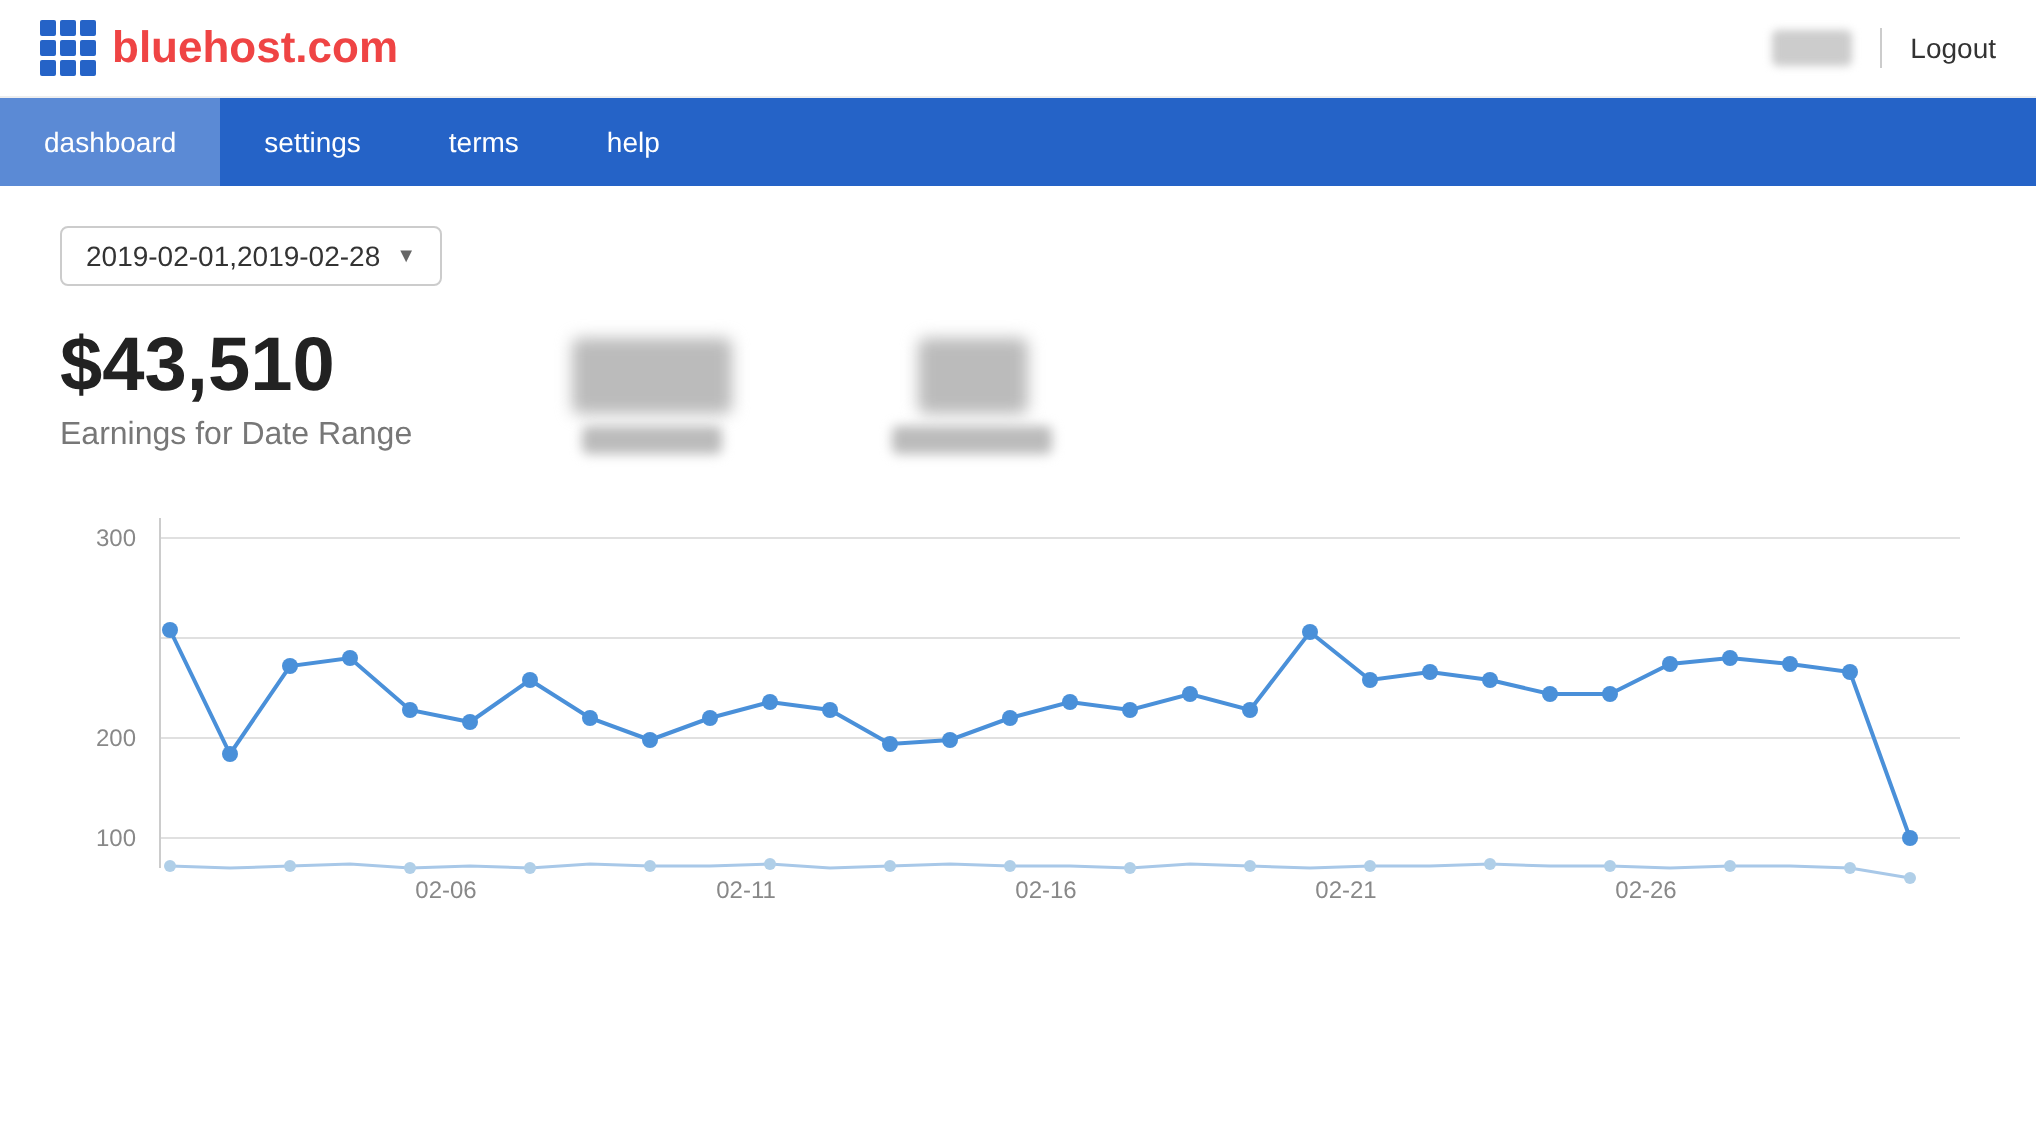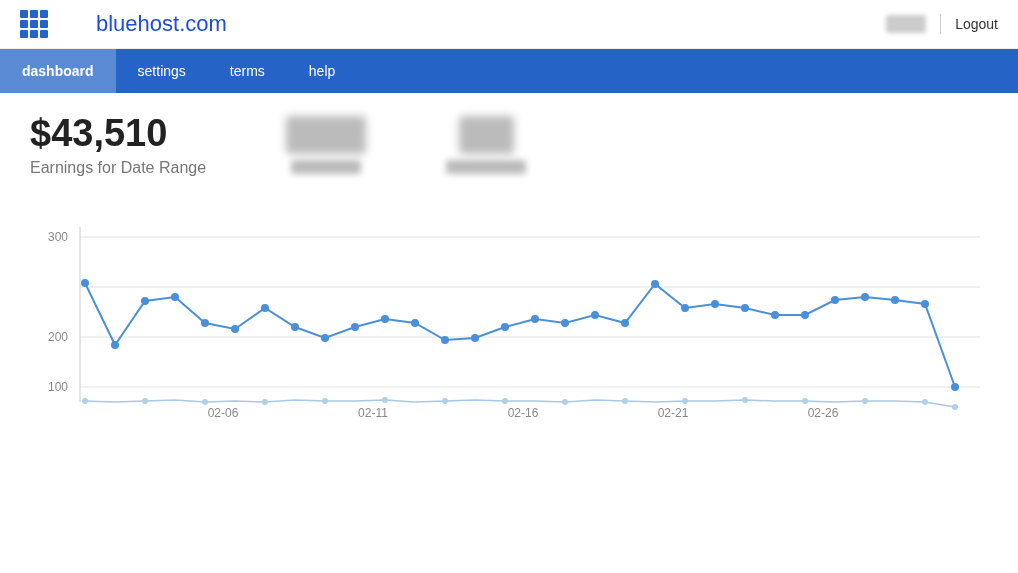--- a/index.html
+++ b/index.html
@@ -24,24 +24,23 @@
       grid-template-columns: repeat(3, 8px);
       grid-template-rows: repeat(3, 8px);
       gap: 2px;
     }
     .logo-grid span {
       background: #2563c7;
       display: block;
       border-radius: 1px;
     }
     .logo-text {
-      color: #1d4ed8;
+      color: #ef4444;
       font-size: 22px;
-      font-weight: 400;
-      margin-left: 40px;
+      font-weight: 700;
     }
     .header-right {
       display: flex;
       align-items: center;
       gap: 14px;
     }
     .blurred-avatar {
       width: 40px;
       height: 18px;
       background: #ccc;
@@ -68,21 +67,21 @@
       align-items: stretch;
     }
     .nav-item {
       color: #fff;
       font-size: 14px;
       padding: 14px 22px;
       cursor: pointer;
       text-decoration: none;
       display: block;
     }
-    .nav-item.active { background: rgba(255,255,255,0.25); font-weight: 700; }
+    .nav-item.active { background: rgba(255,255,255,0.25); font-weight: 400; }
 
     
     .main { padding: 20px 30px; }
 
     
     .date-range-btn {
       display: inline-flex;
       align-items: center;
       gap: 8px;
       border: 1px solid #ccc;
@@ -92,23 +91,23 @@
       cursor: pointer;
       background: #fff;
       color: #333;
       margin-bottom: 20px;
     }
     .date-range-btn .arrow { font-size: 10px; color: #666; }
 
     
     .stats-row {
       display: flex;
-      align-items: center;
+      align-items: flex-end;
       gap: 80px;
-      margin-bottom: 30px;
+      margin-bottom: 12px;
     }
     .stat-primary .amount {
       font-size: 38px;
       font-weight: 700;
       color: #222;
       line-height: 1.1;
     }
     .stat-primary .label {
       font-size: 16px;
       color: #777;
@@ -200,20 +199,24 @@
 <nav class="nav">
   <a class="nav-item active">dashboard</a>
   <a class="nav-item">settings</a>
   <a class="nav-item">terms</a>
   <a class="nav-item">help</a>
 </nav>
 
 <div class="main">
 
   
+  <button class="date-range-btn">
+    <span>2019-02-01,2019-02-28</span>
+    <span class="arrow">▼</span>
+  </button>
 
   
   <div class="stats-row">
     <div class="stat-primary">
       <div class="amount">$43,510</div>
       <div class="label">Earnings for Date Range</div>
     </div>
     <div class="stat-blurred">
       <div class="blur-block-lg"></div>
       <div class="blur-block-sm"></div>

